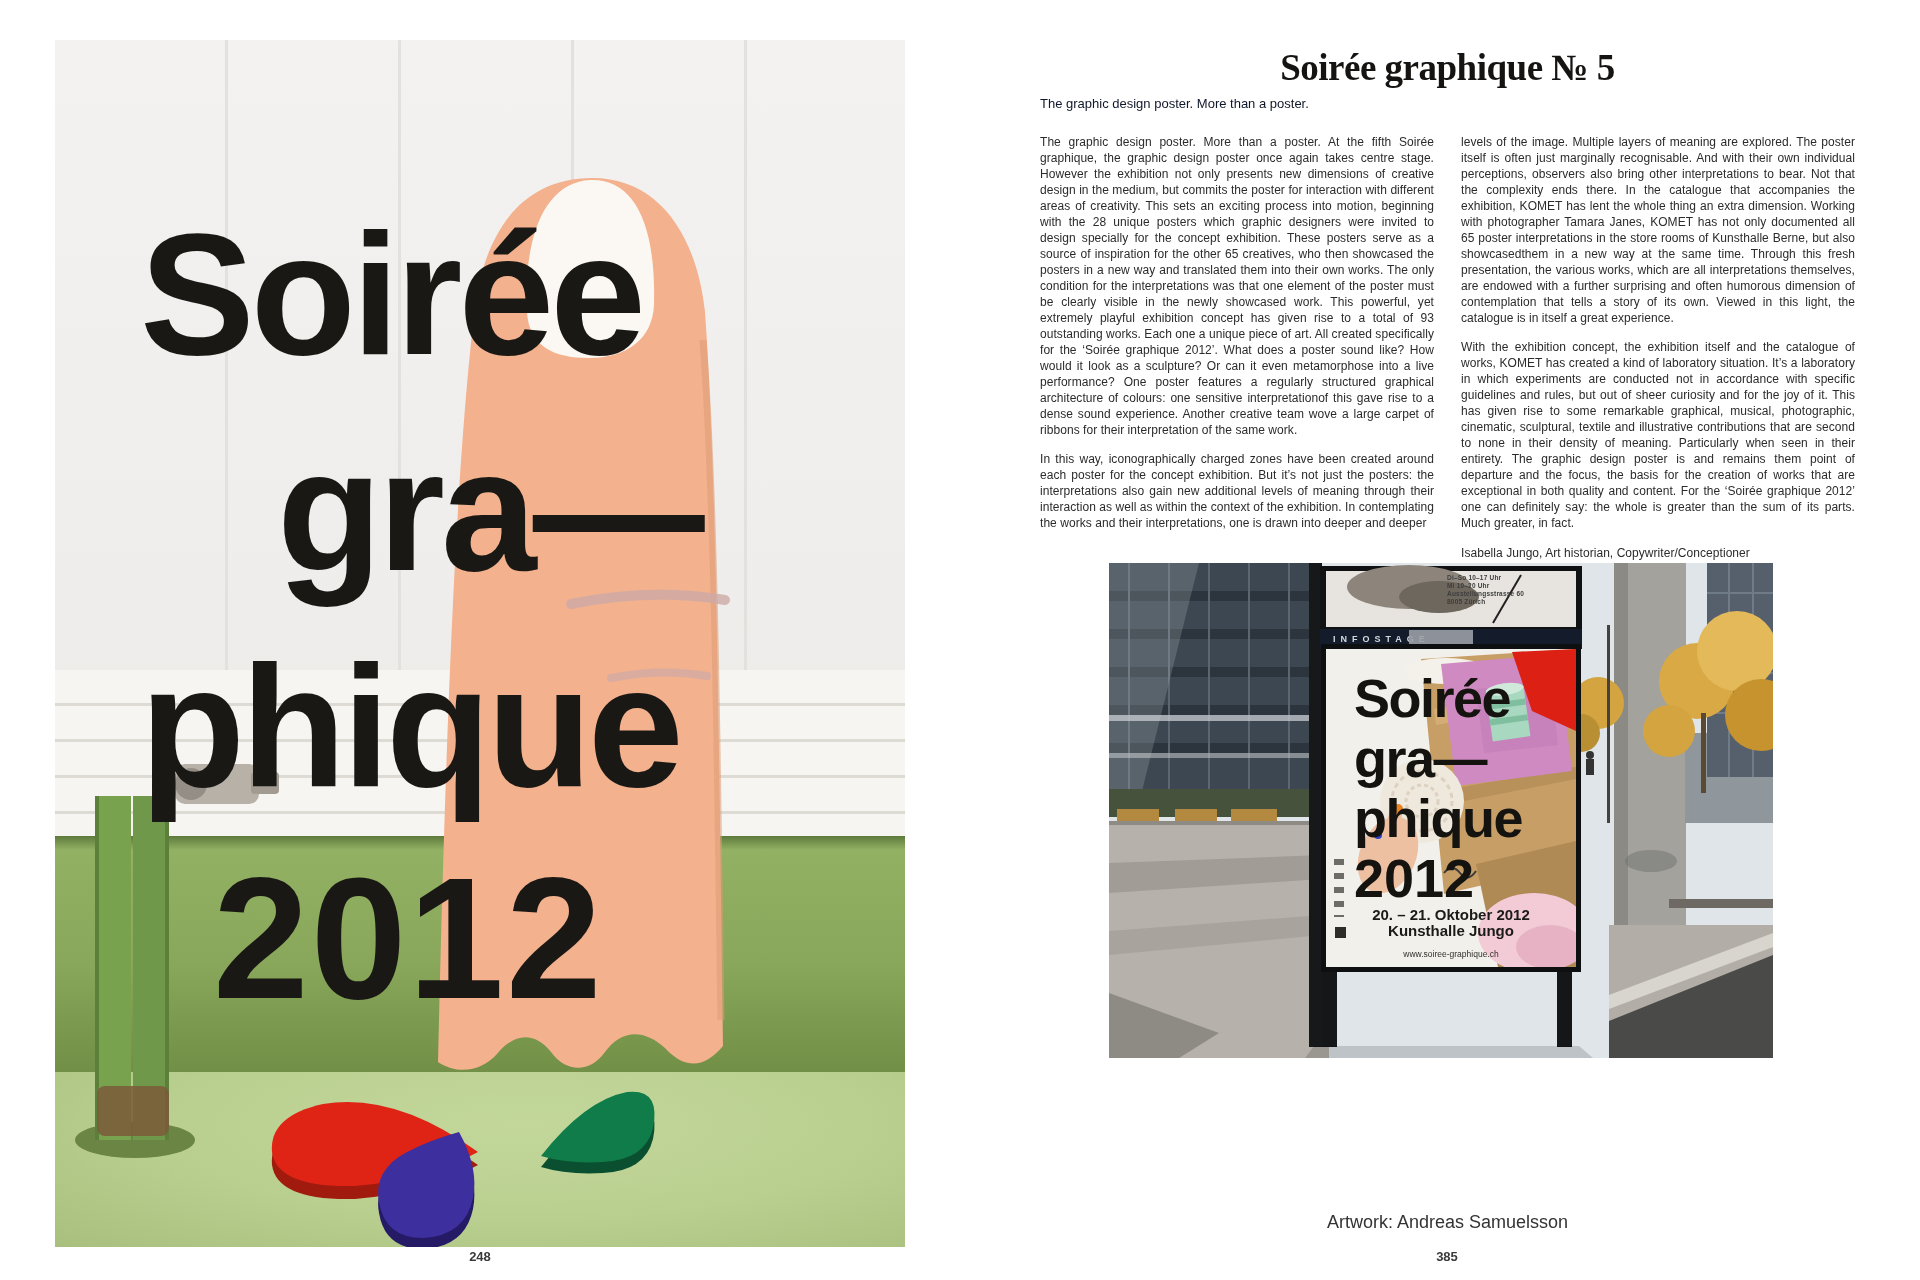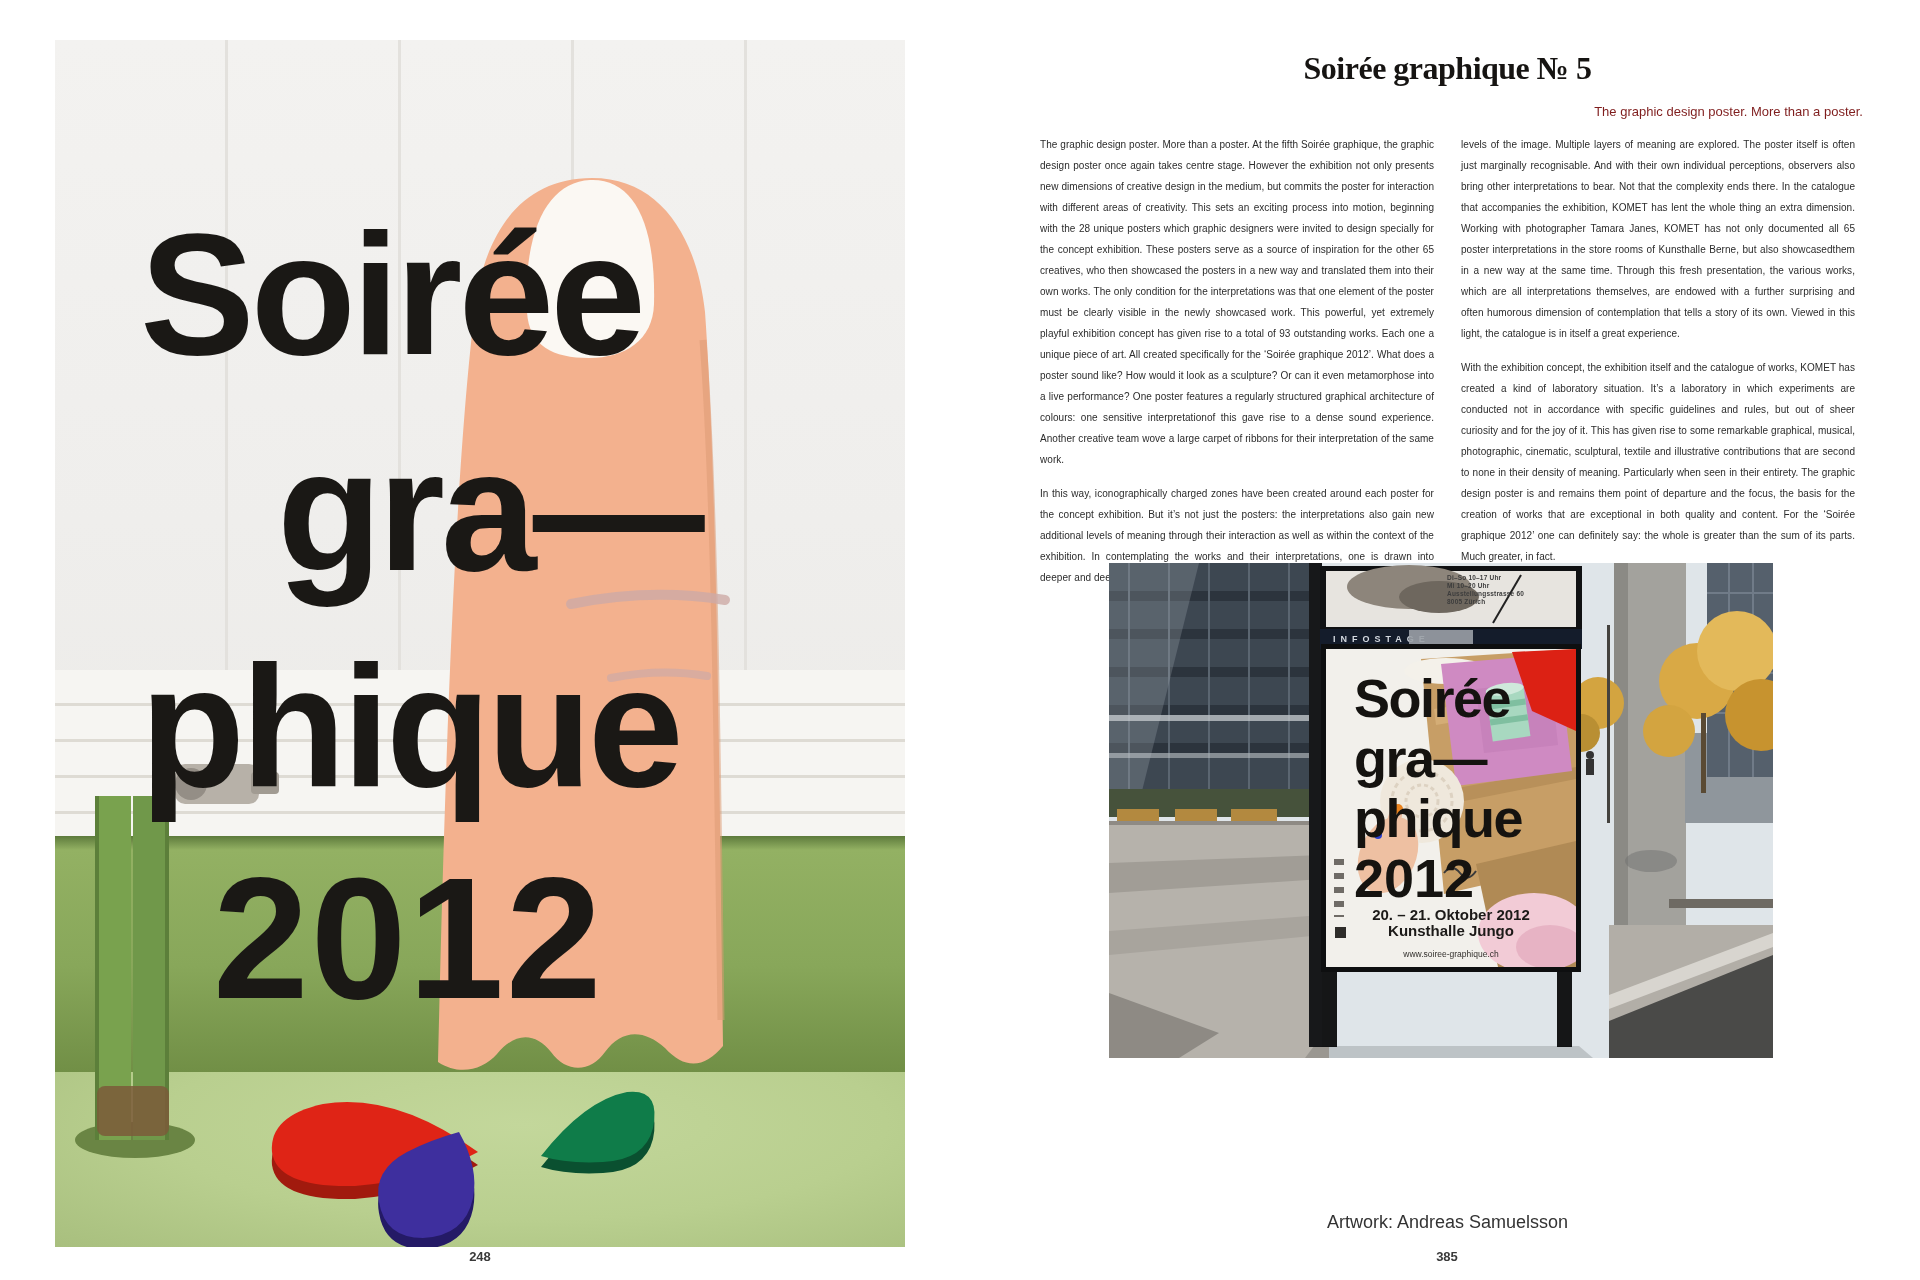--- a/index.html
+++ b/index.html
@@ -28,26 +28,26 @@
   .pl-2{left:85px;top:600px;}
   .pl-3{left:158px;top:812px;letter-spacing:2px;}
 
   .pagenum{position:absolute;font-size:13px;color:#3a3a3a;width:120px;text-align:center;font-weight:bold;}
   .pagenum-left{left:420px;top:1249px;}
   .pagenum-right{left:1387px;top:1249px;}
 
   
   .rp-title{position:absolute;left:1040px;top:44px;width:815px;margin:0;text-align:center;
             font-family:"Liberation Serif","DejaVu Serif",serif;font-weight:700;
-            font-size:32px;line-height:48px;letter-spacing:-0.5px;color:#161412;}
-  .rp-subtitle{position:absolute;left:1040px;top:96px;width:815px;margin:8px;text-align:right;
-               font-size:13px;color:#7f1d1d;}
+            font-size:37px;line-height:48px;letter-spacing:-0.5px;color:#161412;}
+  .rp-subtitle{position:absolute;left:1040px;top:96px;width:815px;margin:0;text-align:left;
+               font-size:13px;color:#0f172a;}
   .cols{position:absolute;left:1040px;top:134px;width:815px;display:flex;gap:27px;}
   .col{width:394px;}
-  .col p{margin:0 0 13px 0;font-size:10px;line-height:21px;text-align:justify;
+  .col p{margin:0 0 13px 0;font-size:12px;line-height:16px;text-align:justify;
          color:#2b2b2b;letter-spacing:0.05px;}
   .byline{margin-top:14px !important;text-align:left;}
 
   
   .photo-right{position:absolute;left:1109px;top:563px;width:664px;height:495px;margin:0;
                overflow:hidden;background:#dfe5e9;}
   .street{position:absolute;left:0;top:0;}
   .sign-text{position:absolute;left:338px;top:11px;font-size:6.5px;line-height:8px;
              font-weight:700;color:#3d3d3d;letter-spacing:0.2px;}
   .band-text{position:absolute;left:224px;top:69px;font-size:9px;line-height:15px;

